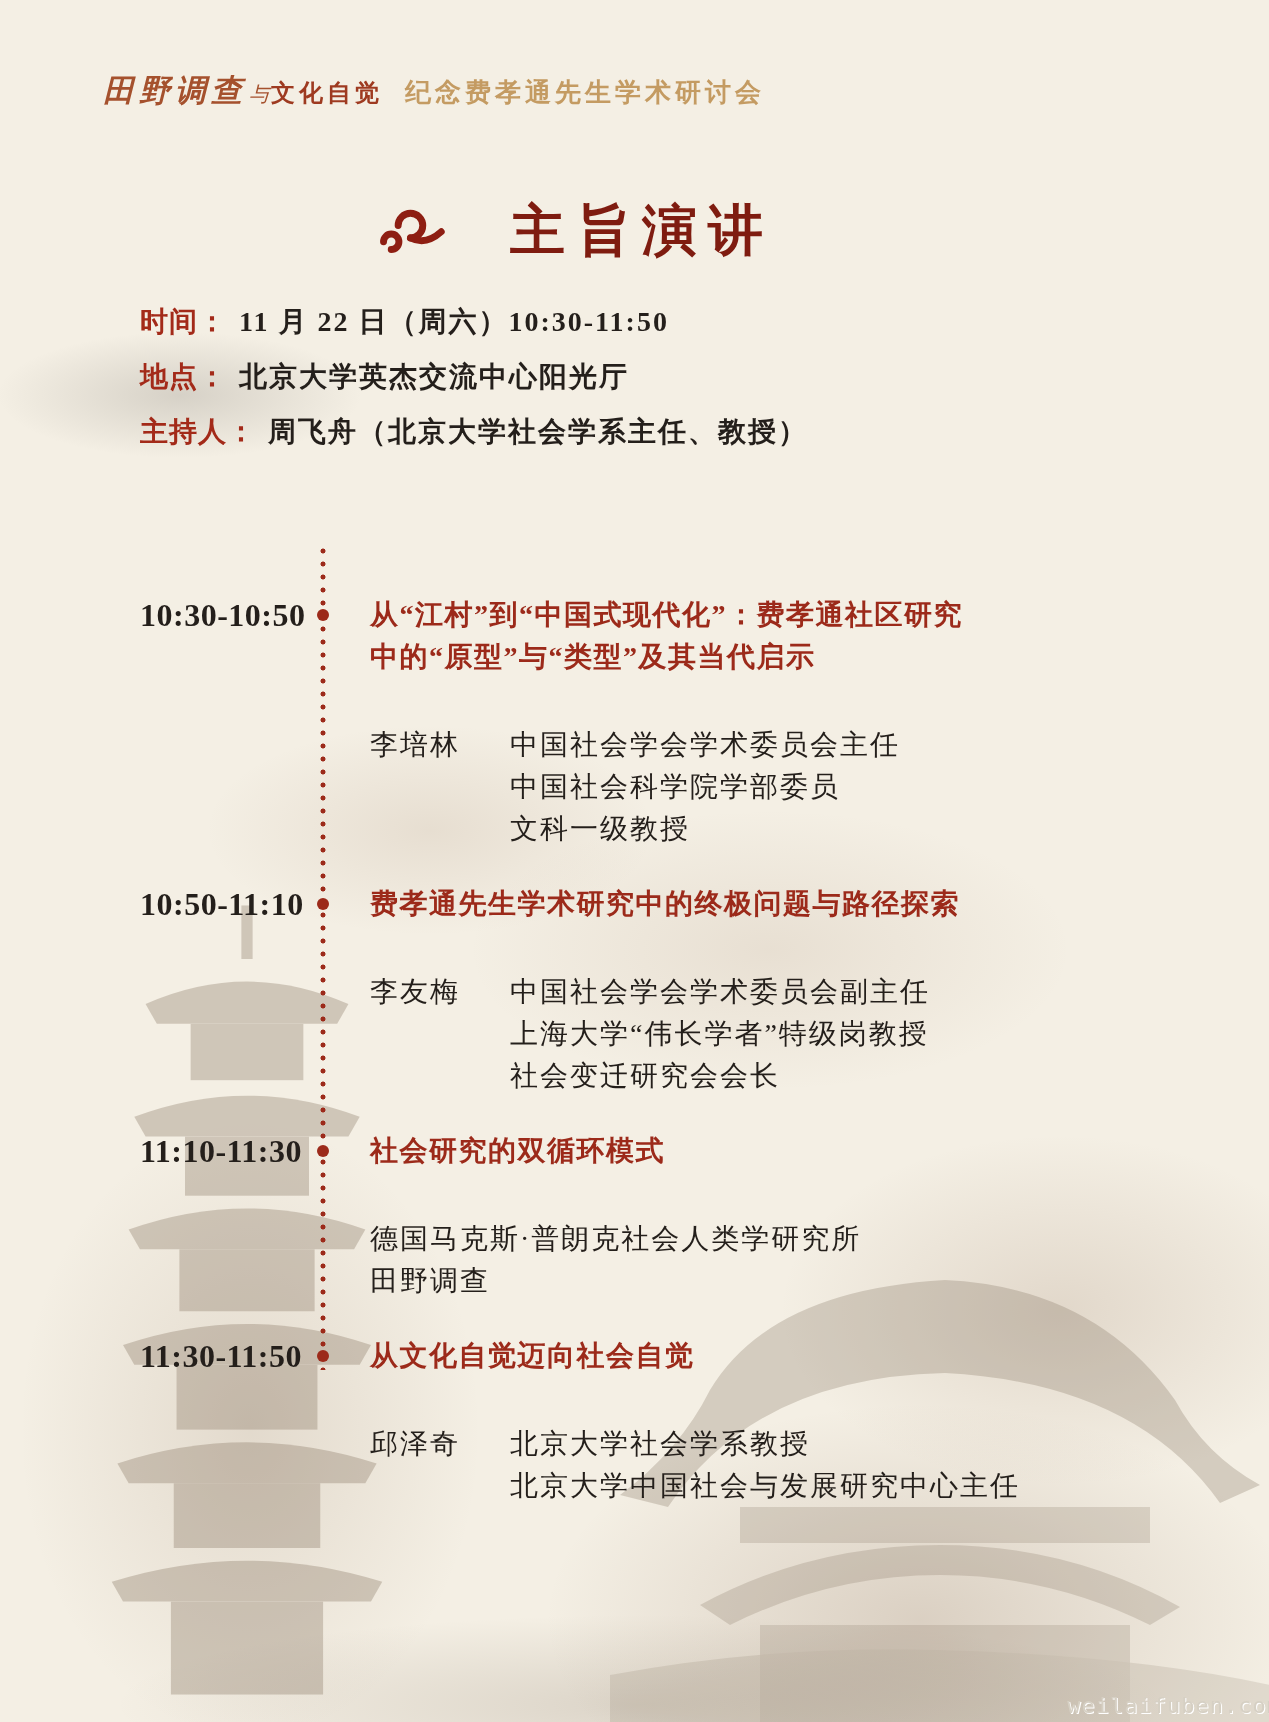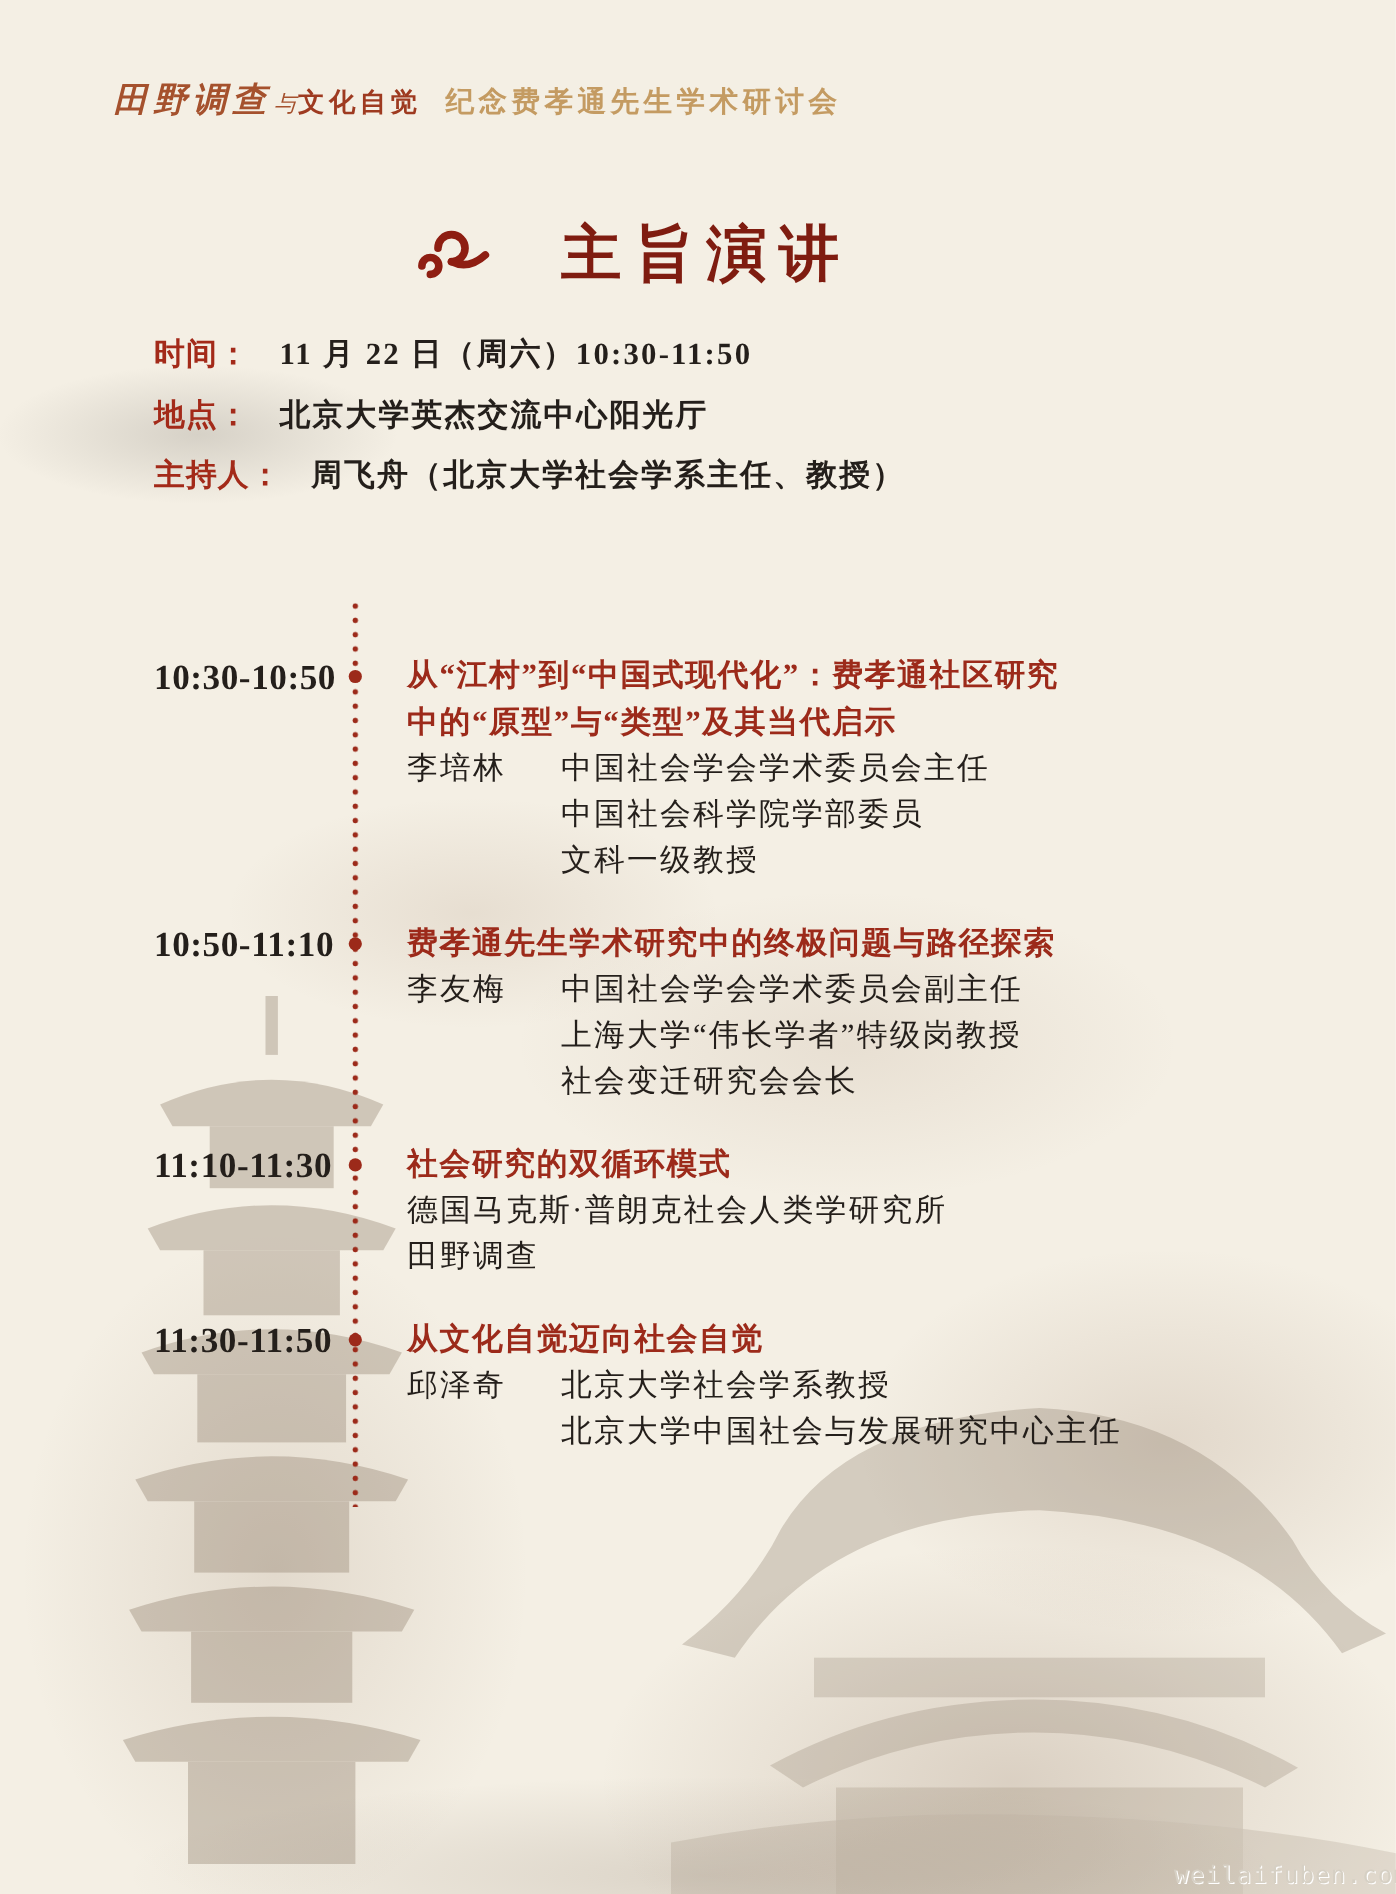--- a/index.html
+++ b/index.html
@@ -29,38 +29,38 @@
 
   
   .title-row{position:absolute;top:186px;left:372px;display:flex;align-items:center;}
   .cloud-wrap{width:80px;height:58px;margin-right:42px;}
   .section-title{font-size:55px;font-weight:bold;color:#7f1c10;letter-spacing:11px;margin:16px;line-height:58px;}
 
   
   .info{position:absolute;top:303px;left:140px;}
   .info-row{display:flex;align-items:baseline;font-size:28px;font-weight:bold;height:34px;margin-bottom:21px;white-space:nowrap;}
   .info-label{color:#a32a19;margin-right:12px;letter-spacing:1px;}
-  .info-value{color:#241f1b;letter-spacing:2px;margin-left:15px;}
+  .info-value{color:#241f1b;letter-spacing:2px;}
 
   
   .timeline{
     position:absolute;left:320px;top:548px;width:6px;height:822px;
     background-image:radial-gradient(circle at 3px 3px,#9c2a1a 2.2px,rgba(0,0,0,0) 2.8px);
     background-size:6px 13px;background-repeat:repeat-y;
   }
 
   
   .schedule{position:absolute;top:594px;left:140px;width:980px;}
   .session{display:flex;margin-bottom:33px;}
   .session-time{width:180px;font-size:32px;font-weight:bold;color:#241f1b;line-height:42px;letter-spacing:.5px;}
   .session-marker{width:50px;position:relative;}
   .session-dot{position:absolute;left:-3px;top:15px;width:12px;height:12px;border-radius:50%;background:#9c2a1a;}
   .session-content{flex:1;font-size:28px;line-height:42px;}
   .session-title{color:#9c2a1a;font-weight:bold;letter-spacing:1.5px;}
-  .speaker-row{display:flex;color:#241f1b;}
+  .speaker-row{display:flex;color:#241f1b;margin-top:46px;}
   .speaker-name{width:140px;letter-spacing:2px;}
   .affiliations{flex:1;}
   .aff-line{letter-spacing:2px;}
 
   
   .watermark{
     position:absolute;right:-12px;bottom:4px;
     font-family:"DejaVu Sans Mono","Liberation Mono",monospace;
     font-size:22px;color:#d6d0c4;text-shadow:1px 1px 0 #ffffff;letter-spacing:1px;
   }

